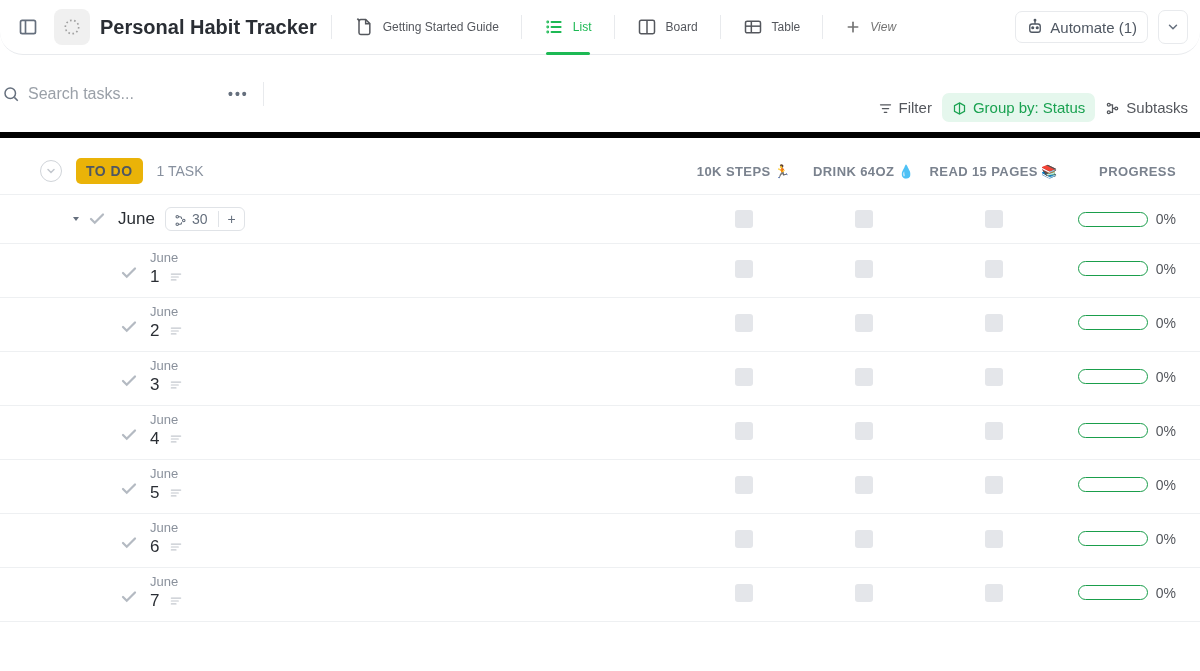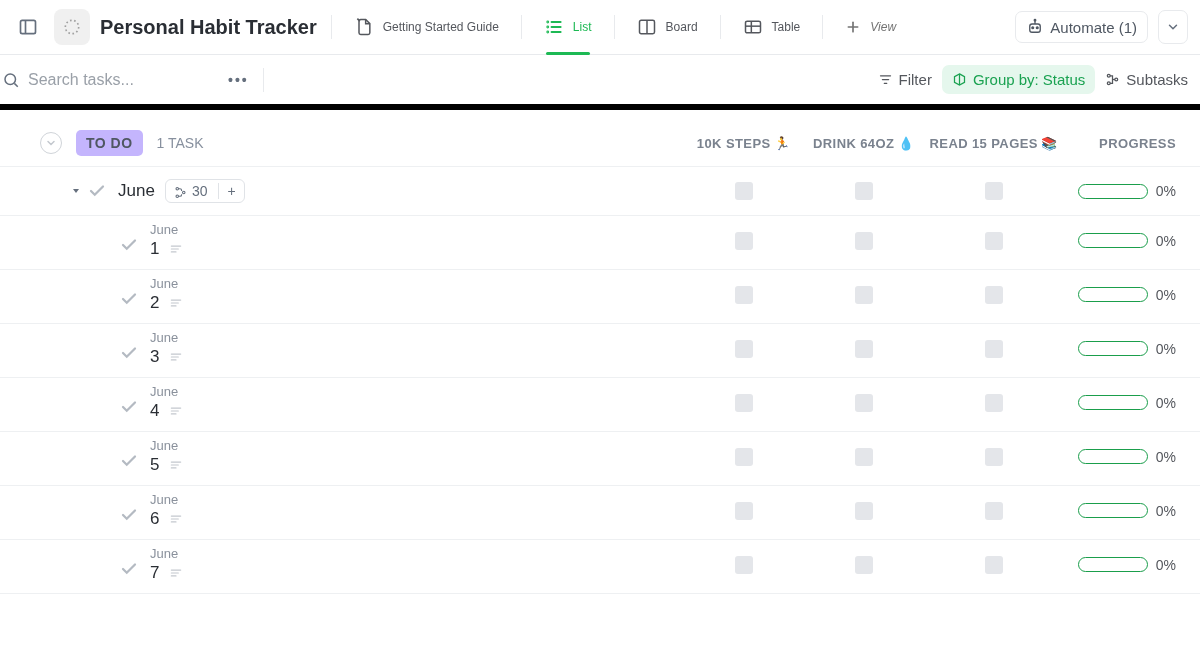--- a/index.html
+++ b/index.html
@@ -10,20 +10,21 @@
     background: #fff;
     width: 1200px;
   }
   .header {
     display: flex;
     align-items: center;
     height: 55px;
     padding: 0 12px;
     border-bottom: 1px solid #e8eaed;
     gap: 10px;
+    border-radius: 23px;
   }
   .icon-btn {
     display:flex; align-items:center; justify-content:center;
     width: 32px; height:32px;
     border-radius:6px; color:#656f7d;
     cursor:pointer;
   }
   .space-icon {
     width:36px; height:36px; border-radius:8px;
     background:#f0f0f0;
@@ -61,36 +62,36 @@
   
   .toolbar{
     display:flex; align-items:center;
     padding:10px 2px; border-bottom:6px solid #000000;
   }
   .search-wrap{display:flex;align-items:center;gap:8px;color:#9aa0a8;}
   .search-input{border:none;outline:none;font-size:16px;color:#2a2e34;width:180px;}
   .search-input::placeholder{color:#9aa0a8;}
   .more-dots{color:#656f7d;letter-spacing:2px;font-weight:700;margin-left:20px;cursor:pointer;}
   .toolbar .divider{margin:0 14px;}
-  .filter-chip{display:flex;align-items:center;gap:6px;font-size:15px;color:#54575d;padding:6px 10px;border-radius:7px;cursor:pointer;}
+  .filter-chip{display:flex;align-items:flex-end;gap:6px;font-size:15px;color:#54575d;padding:6px 10px;border-radius:7px;cursor:pointer;margin-top:28px;}
   .filter-chip.group{background:#e5f7ed;color:#1aa251;}
   
   .content{padding-top:20px;}
   .group-header{
     display:flex;align-items:center;
     padding:0 16px 10px 40px;
     border-bottom:1px solid #eef0f2;
   }
   .circle-toggle{
     width:22px;height:22px;border:1.5px solid #d0d4d9;border-radius:50%;
     display:flex;align-items:center;justify-content:center;margin-right:14px;
     color:#c3c8ce;cursor:pointer;
   }
   .status-pill{
-    background:#c4b5fd;color:#4f5762;font-weight:700;font-size:14px;
+    background:#eab308;color:#4f5762;font-weight:700;font-size:14px;
     padding:5px 10px;border-radius:5px;letter-spacing:.5px;
   }
   .task-count{color:#87909e;font-size:14px;font-weight:400;margin-left:14px;}
   .col-header{
     color:#7a828e;
     font-size:13px; font-weight:600; letter-spacing:.4px;
     text-transform:uppercase;
   }
   .cols{display:flex;align-items:center;gap:0;margin-left:auto;}
   .col{width:120px;text-align:center;}

